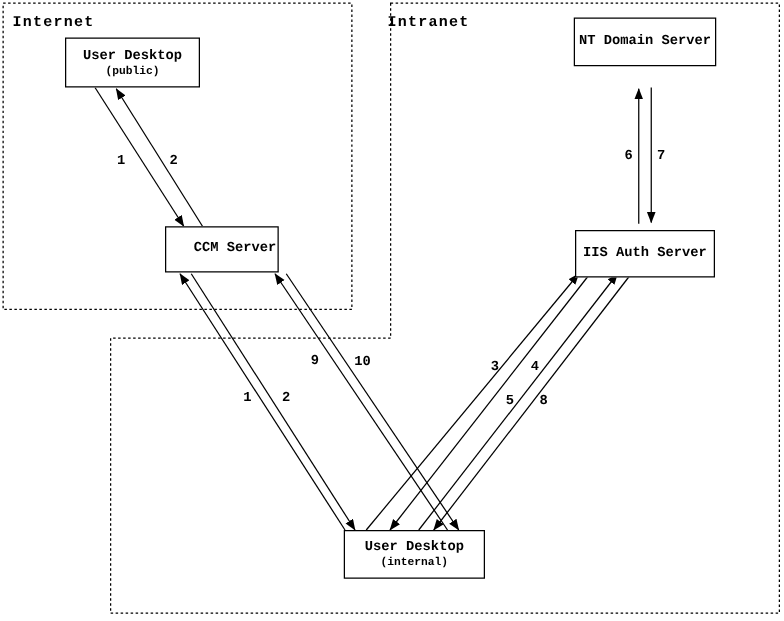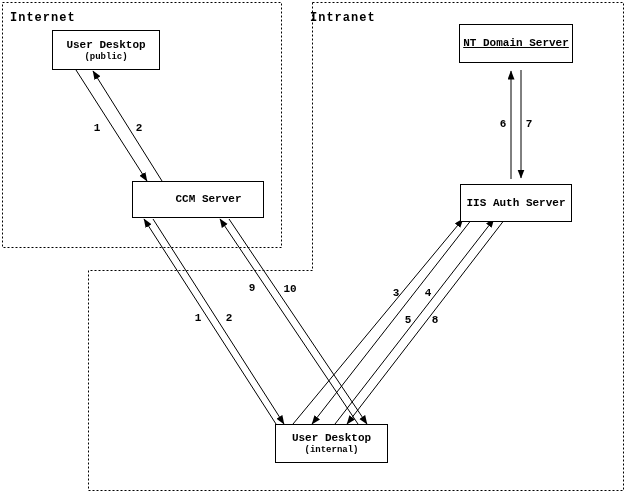--- a/index.html
+++ b/index.html
@@ -58,25 +58,25 @@
 
   <div class="zone-label" style="left:10px;top:11px;">Internet</div>
 
   <div class="zone-label" style="left:310px;top:11px;">Intranet</div>
 
   <div class="box" style="left:52px;top:30px;width:108px;height:40px;">
     <div class="lbl">User Desktop</div>
     <div class="sub">(public)</div>
   </div>
 
-  <div class="box" style="left:132px;top:181px;width:132px;height:37px;padding-left:21px;">
+  <div class="box" style="left:132px;top:181px;width:91px;height:37px;padding-left:21px;">
     <div class="lbl">CCM Server</div>
   </div>
 
-  <div class="box" style="left:459px;top:24px;width:114px;height:39px;text-decoration:underline;">
+  <div class="box" style="left:459px;top:14px;width:114px;height:39px;">
     <div class="lbl">NT Domain Server</div>
   </div>
 
   <div class="box" style="left:460px;top:184px;width:112px;height:38px;">
     <div class="lbl">IIS Auth Server</div>
   </div>
 
   <div class="box" style="left:275px;top:424px;width:113px;height:39px;">
     <div class="lbl">User Desktop</div>
     <div class="sub">(internal)</div>

